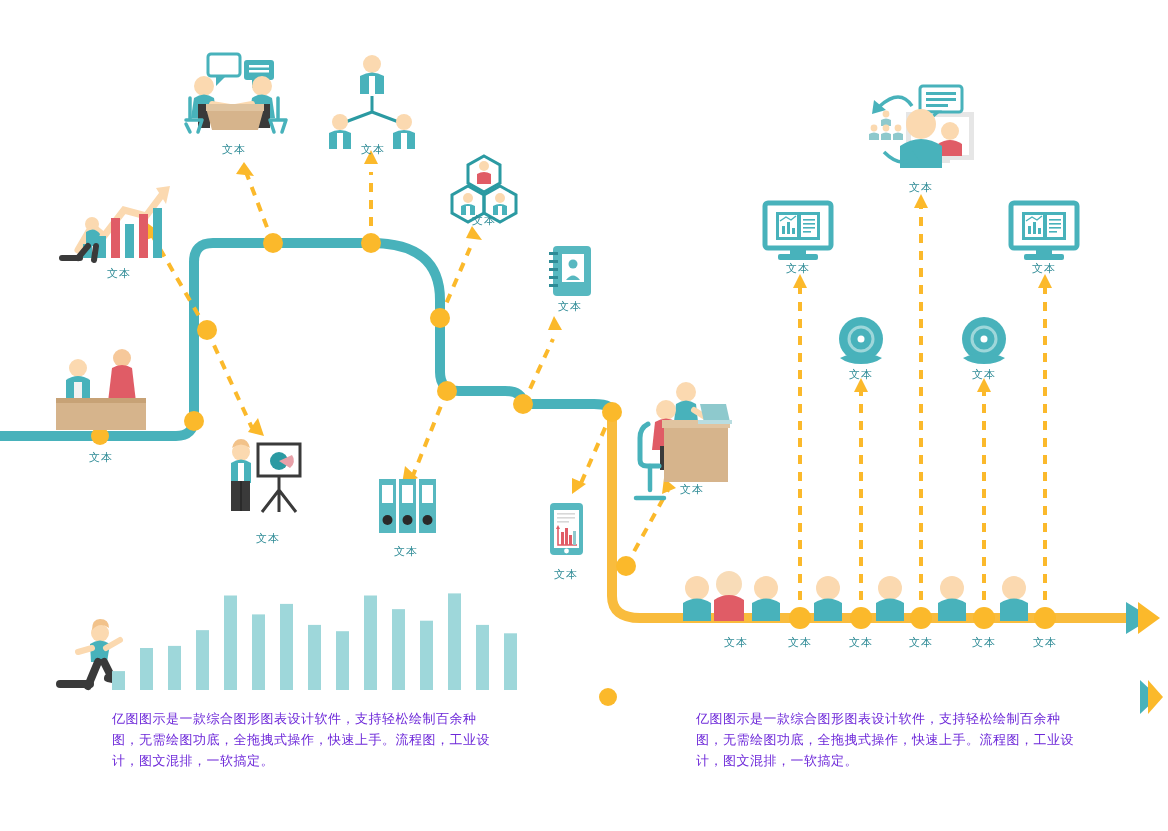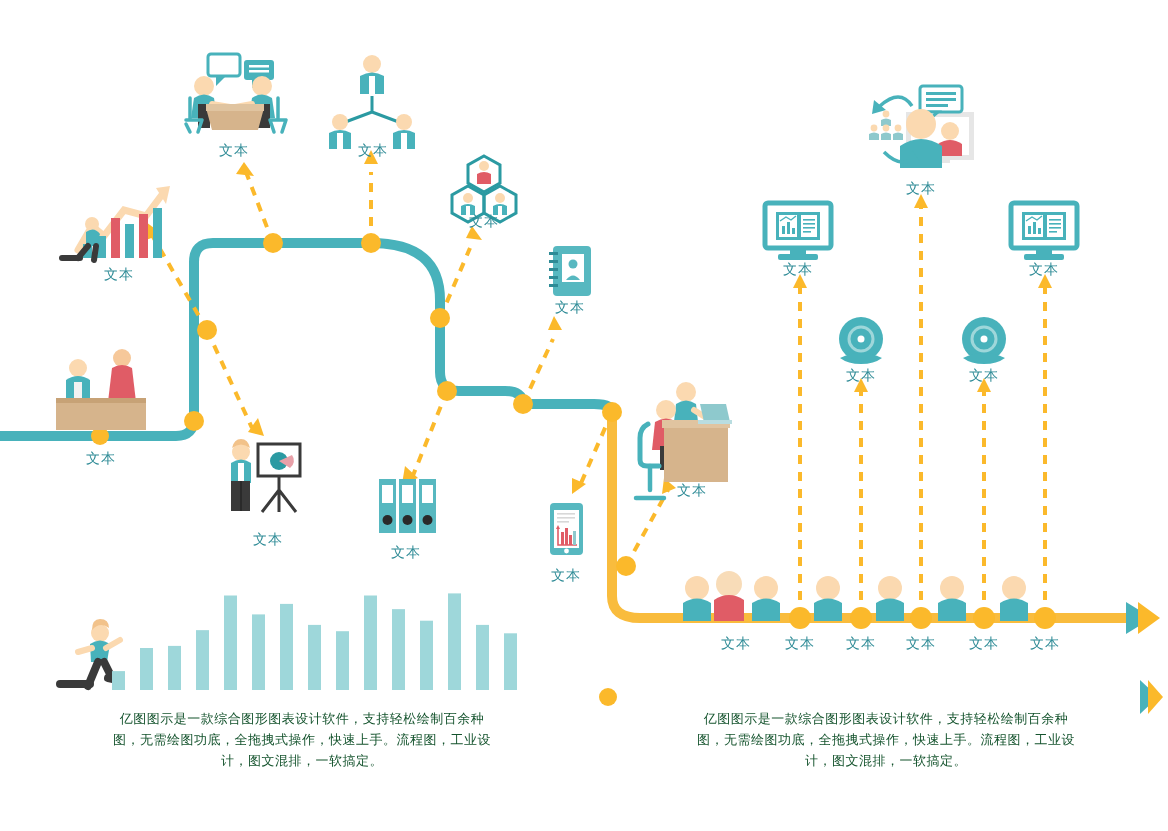--- a/index.html
+++ b/index.html
@@ -3,26 +3,26 @@
 <meta charset="utf-8">
 <style>
   html,body{margin:0;padding:0;background:#ffffff;}
   body{
     width:1168px;height:831px;position:relative;overflow:hidden;
     font-family:"DejaVu Sans","Liberation Sans",sans-serif;
   }
   #stage{position:absolute;left:0;top:0;width:1168px;height:831px;}
   #stage svg{position:absolute;left:0;top:0;width:1168px;height:831px;}
   .node-label{
-    position:absolute;color:#2e8b96;font-size:14px;letter-spacing:1px;
+    position:absolute;color:#2e8b96;font-size:11px;letter-spacing:1px;
     white-space:nowrap;transform:translateX(-50%);text-align:left;
   }
   .caption{
-    position:absolute;color:#14532d;font-size:13px;line-height:21px;
-    text-align:center;width:380px;letter-spacing:.5px;
+    position:absolute;color:#6d28d9;font-size:13px;line-height:21px;
+    text-align:left;width:380px;letter-spacing:.5px;
   }
   .cap-left{left:112px;top:708px;}
   .cap-right{left:696px;top:708px;}
 </style>
 </head>
 <body>
 
 <div id="stage">
 <svg viewBox="0 0 1168 831" xmlns="http://www.w3.org/2000/svg">
   <defs>

